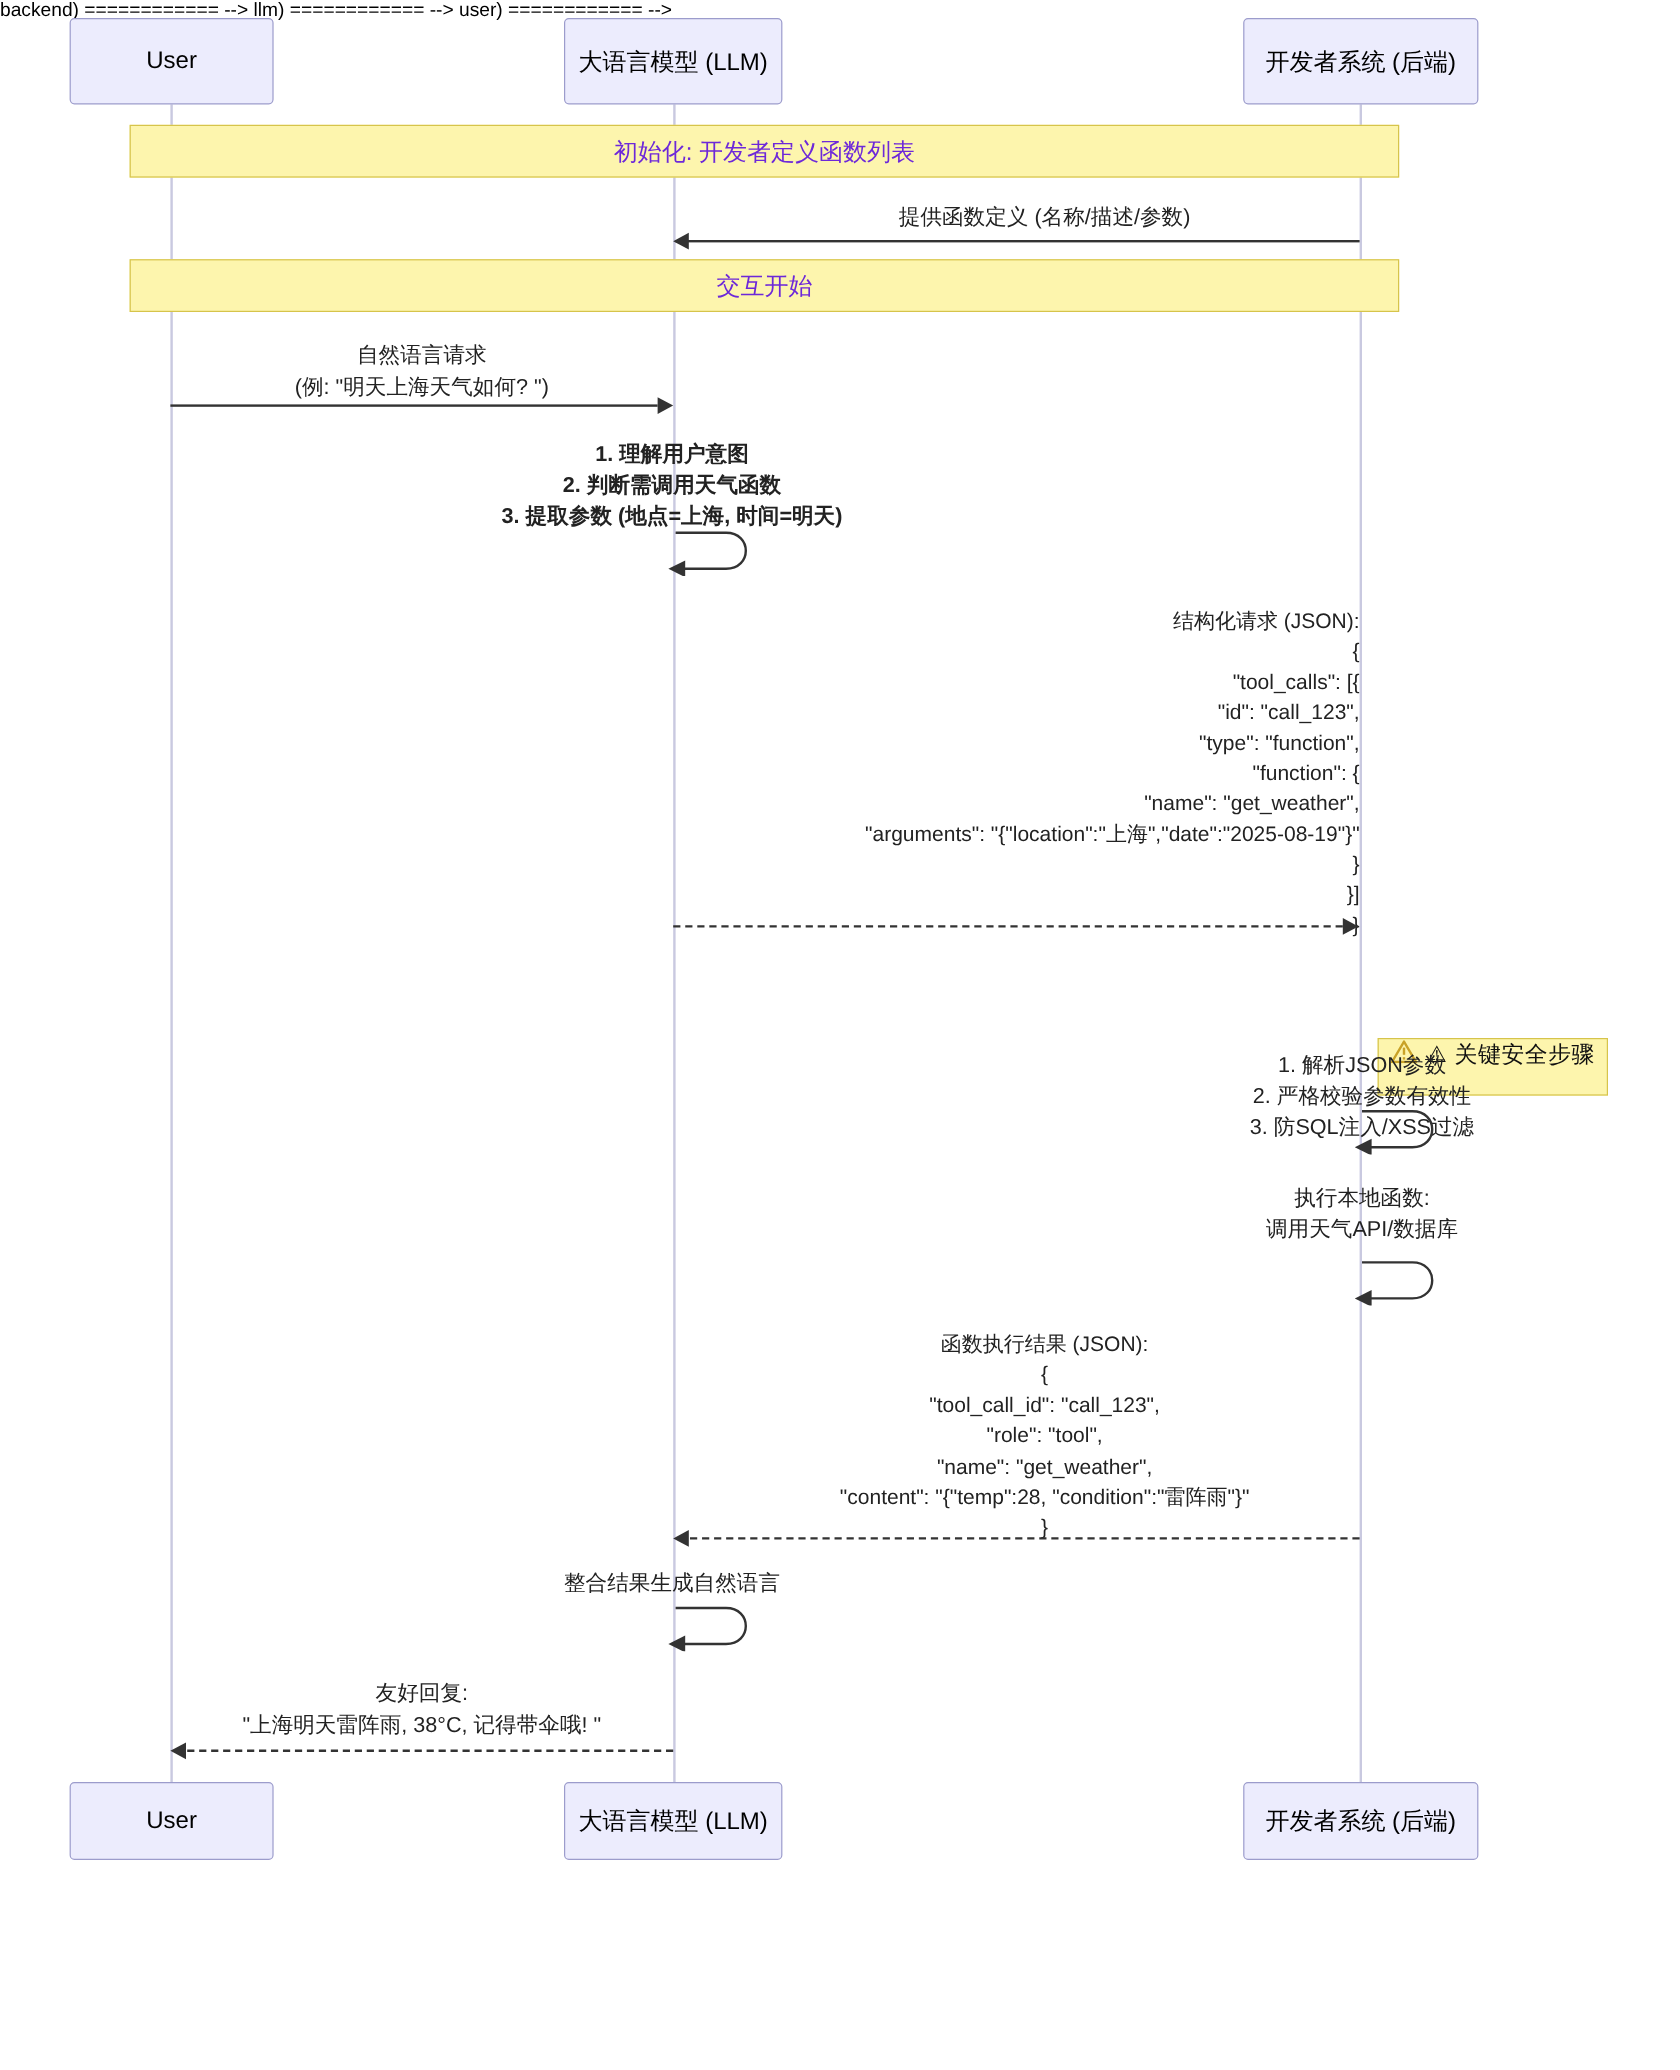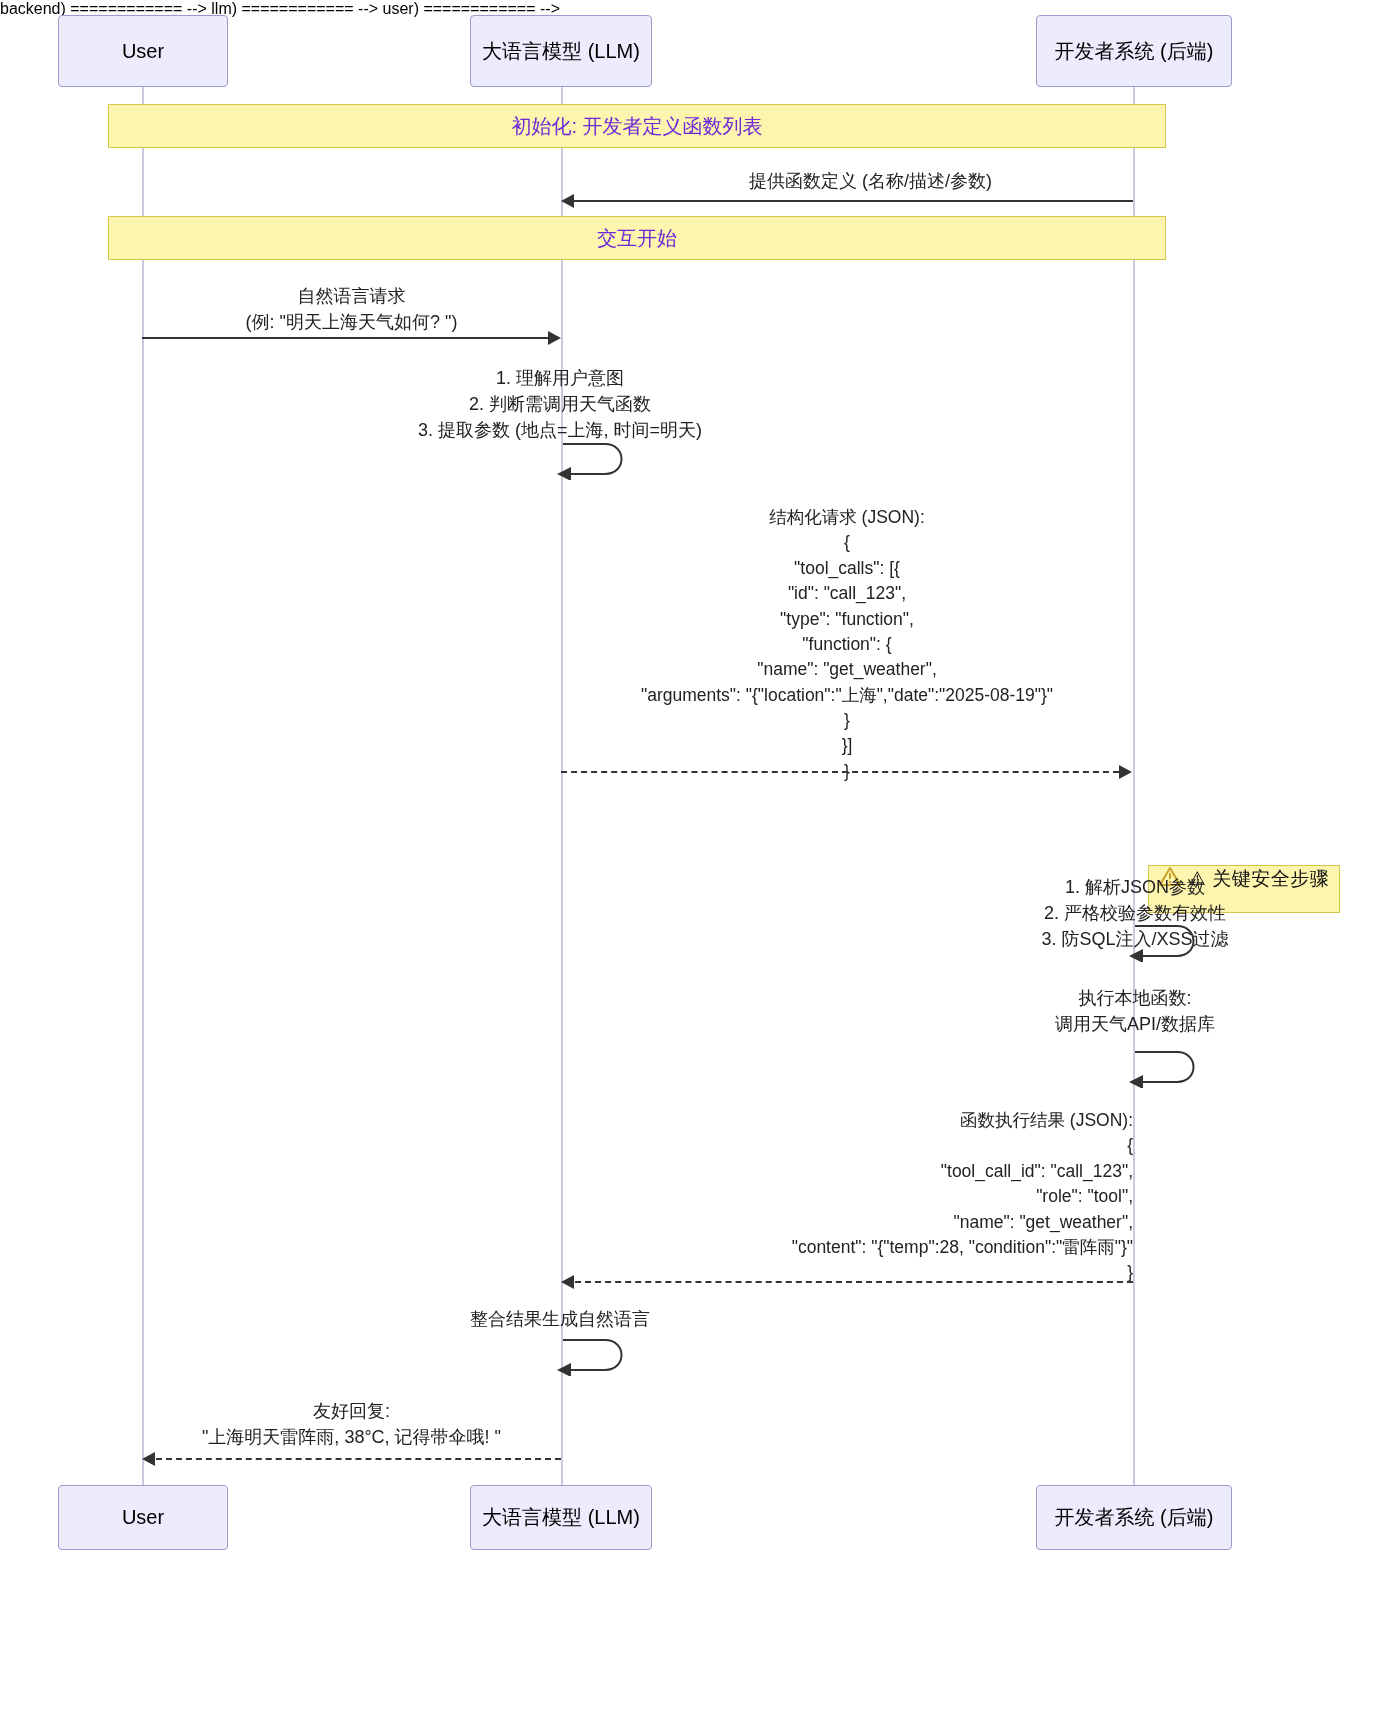--- a/index.html
+++ b/index.html
@@ -144,30 +144,30 @@
     <span>交互开始</span>
   </div>
 
   
   <div class="msg-label" style="left:142px; top:283px; width:419px; text-align:center;">自然语言请求
 (例: "明天上海天气如何? ")</div>
   <div class="arrow-line" style="left:142px; top:337px; width:406px;"></div>
   <div class="arrow-head right" style="left:548px; top:331px;"></div>
 
   
-  <div class="msg-label" style="left:310px; top:365px; width:500px; text-align:center;">1. 理解用户意图
+  <div class="msg-label" style="left:310px; top:365px; width:500px; text-align:center;font-weight:bold;">1. 理解用户意图
 2. 判断需调用天气函数
 3. 提取参数 (地点=上海, 时间=明天)</div>
   <svg class="selfloop" style="left:555px; top:438px;" width="80" height="42" viewBox="0 0 80 42">
     <path d="M 8,6 L 50,6 C 72,6 72,36 50,36 L 14,36" fill="none" stroke="#333333" stroke-width="2"></path>
     <polygon points="16,29 2,36 16,43" fill="#333333"></polygon>
   </svg>
 
    backend) ============ --&gt;
-  <div class="msg-label mono-ish" style="left:561px; top:505px; width:572px; text-align:center;">结构化请求 (JSON):
+  <div class="msg-label mono-ish" style="left:561px; top:505px; width:572px; text-align:right;">结构化请求 (JSON):
 {
 "tool_calls": [{
 "id": "call_123",
 "type": "function",
 "function": {
 "name": "get_weather",
 "arguments": "{"location":"上海","date":"2025-08-19"}"
 }
 }]
 }</div>
@@ -197,21 +197,21 @@
 
   
   <div class="msg-label" style="left:930px; top:985px; width:410px; text-align:center;">执行本地函数:
 调用天气API/数据库</div>
   <svg class="selfloop" style="left:1127px; top:1046px;" width="80" height="42" viewBox="0 0 80 42">
     <path d="M 8,6 L 50,6 C 72,6 72,36 50,36 L 14,36" fill="none" stroke="#333333" stroke-width="2"></path>
     <polygon points="16,29 2,36 16,43" fill="#333333"></polygon>
   </svg>
 
    llm) ============ --&gt;
-  <div class="msg-label mono-ish" style="left:561px; top:1108px; width:572px; text-align:right;padding-left:47px;">函数执行结果 (JSON):
+  <div class="msg-label mono-ish" style="left:561px; top:1108px; width:572px; text-align:center;padding-left:47px;">函数执行结果 (JSON):
 {
 "tool_call_id": "call_123",
 "role": "tool",
 "name": "get_weather",
 "content": "{"temp":28, "condition":"雷阵雨"}"
 }</div>
   <div class="arrow-line dashed" style="left:575px; top:1281px; width:558px;"></div>
   <div class="arrow-head left" style="left:561px; top:1275px;"></div>
 
   

